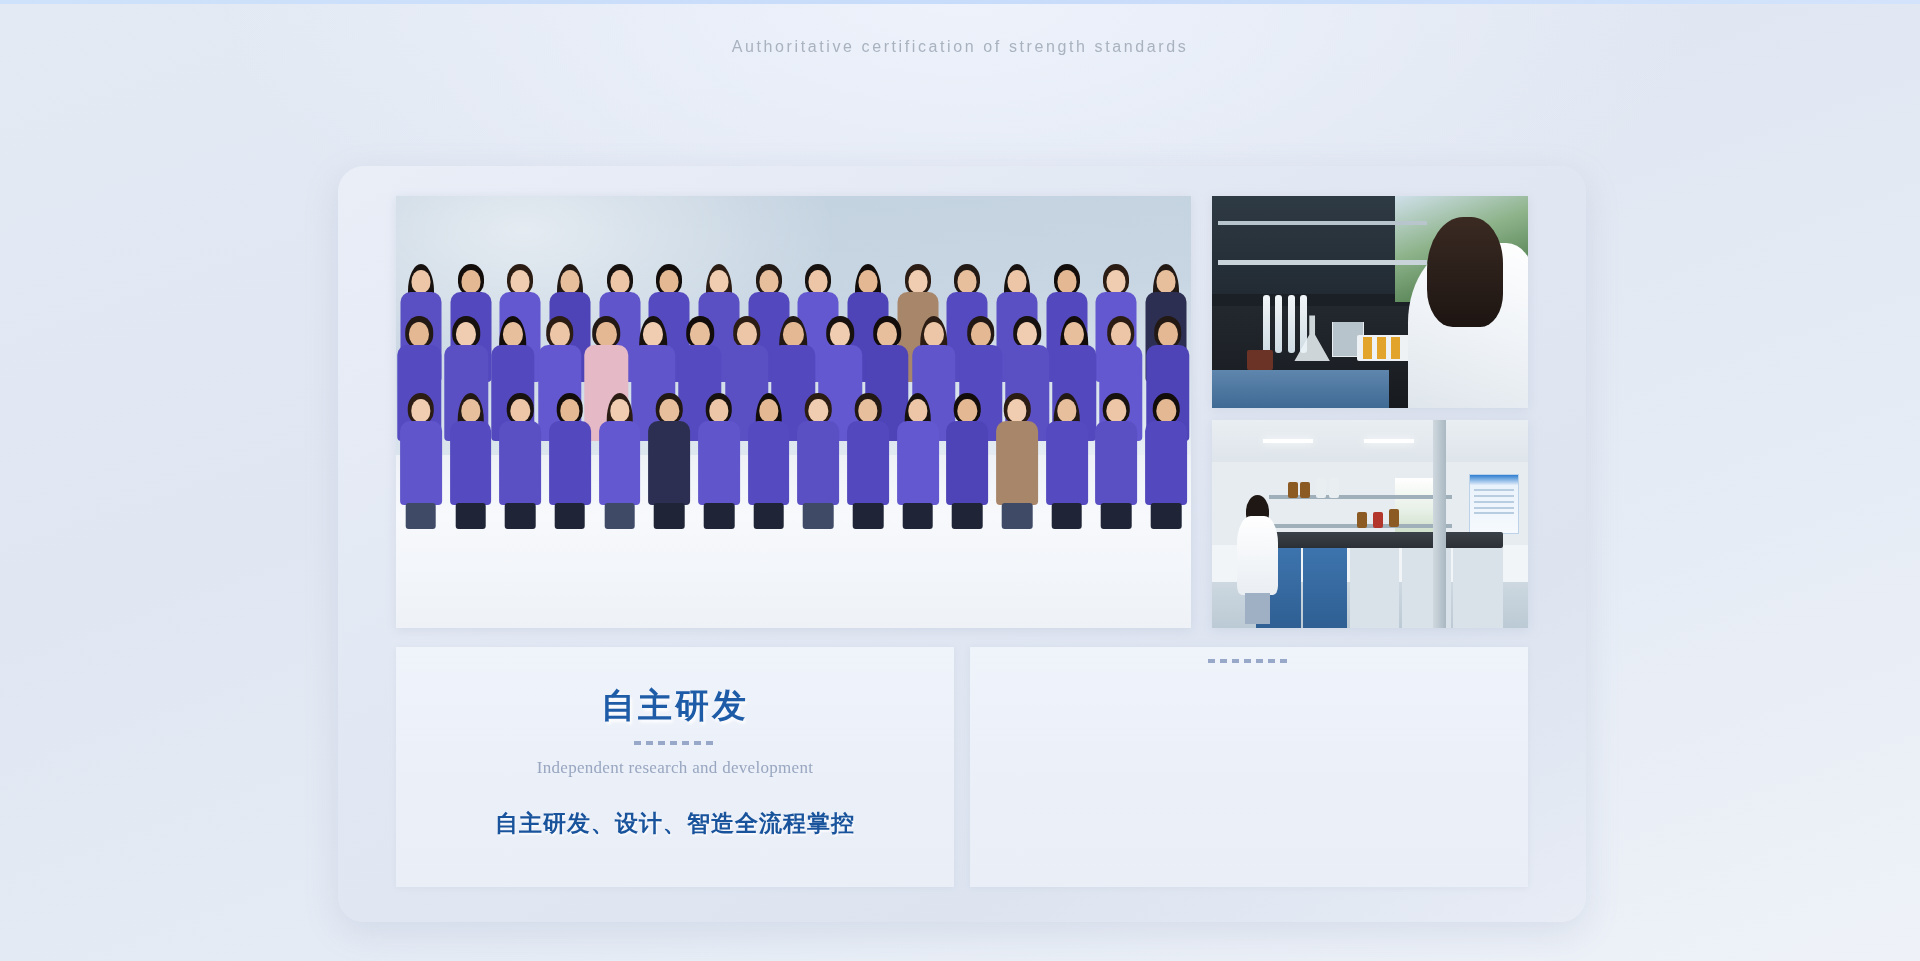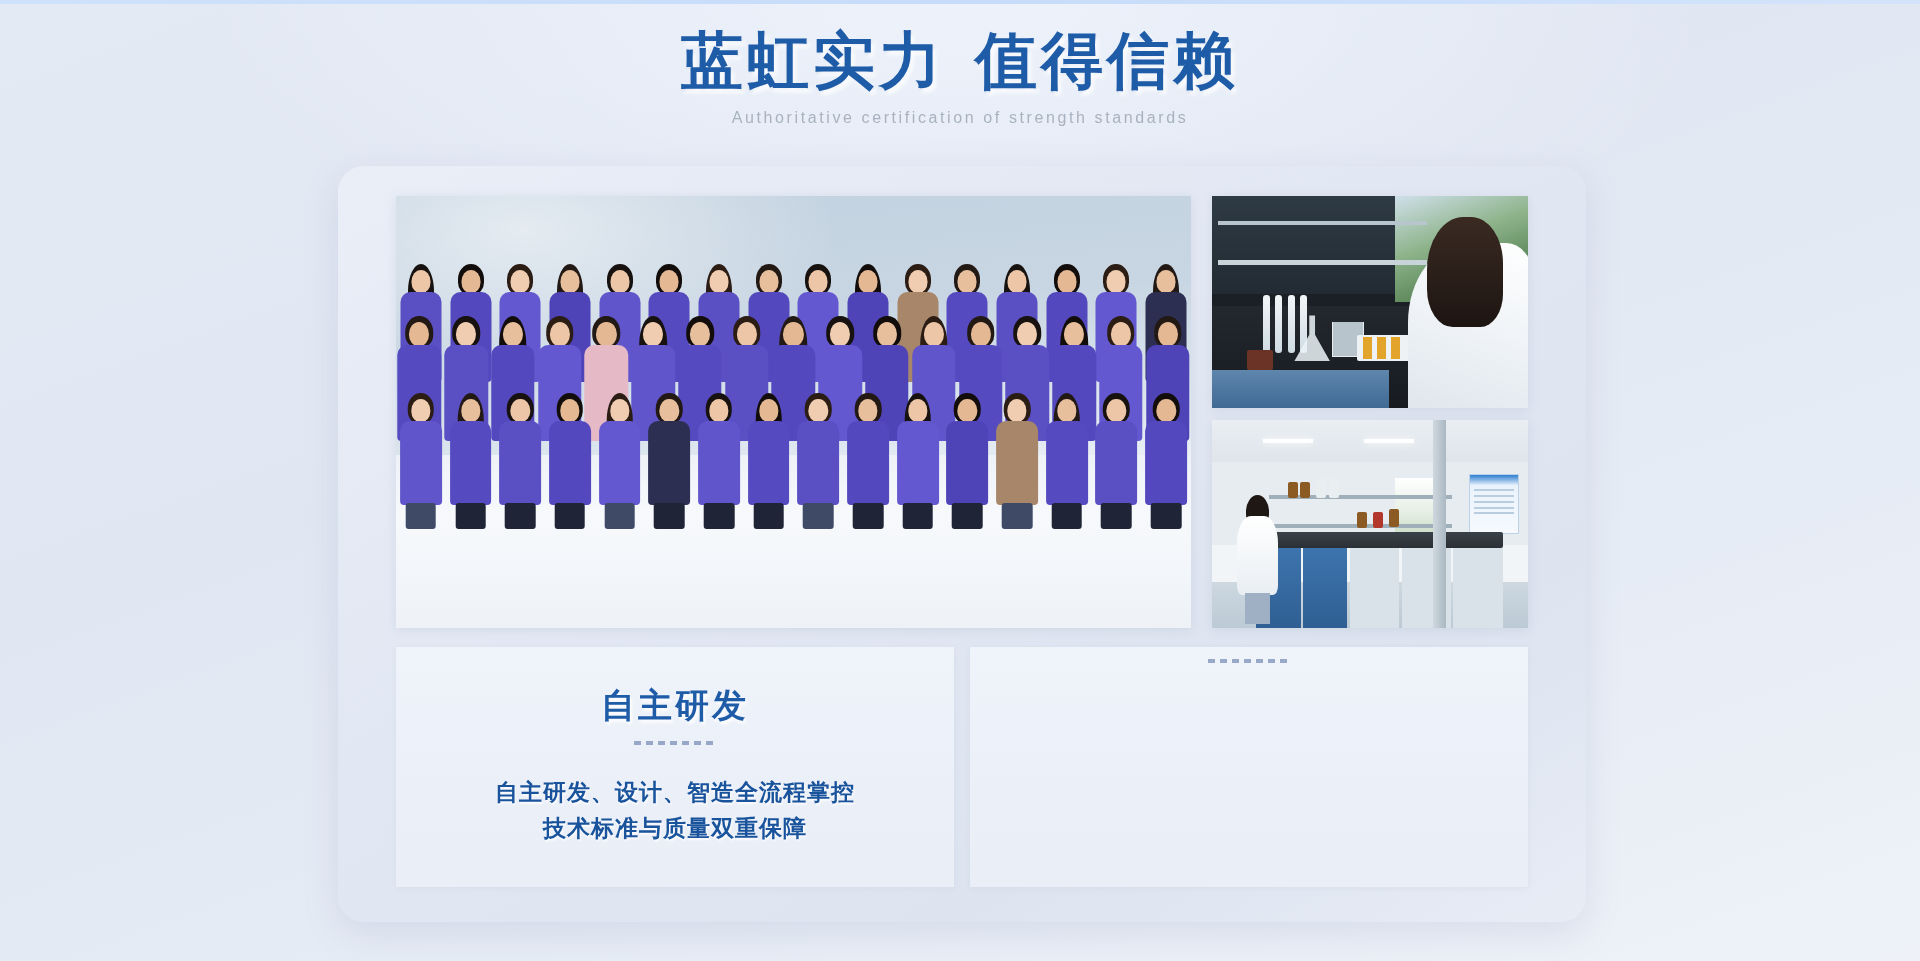--- a/index.html
+++ b/index.html
@@ -168,32 +168,29 @@
     margin:13px 0 0 0;text-align:center;
     font-family:"Liberation Serif","DejaVu Serif",serif;
     font-size:17px;color:#98a6c0;font-weight:400;letter-spacing:.3px;
   }
   .card-desc{
     margin:30px 0 0 0;text-align:center;
     font-family:"Liberation Serif","DejaVu Serif",serif;
     font-size:23px;font-weight:700;color:#18539c;line-height:1.55;letter-spacing:1px;
     text-shadow:1px 2px 2px rgba(255,255,255,.85);
   }
-  .card-desc span{display:block;}
+  .card-desc span{display:block;font-family:Liberation Mono, monospace;}
 </style>
 </head>
 <body>
 
 <div class="page">
   <div class="top-strip"></div>
 
   <div class="header">
-    <h1 class="main-title">
-      <span>蓝虹实力</span><span class="gap"></span><span>值得信赖</span>
-    </h1>
     <p class="sub-title">Authoritative certification of strength standards</p>
   </div>
 
   <div class="panel">
 
     <div class="media">
 
       <div class="photo photo-team">
         <div class="team-bg"></div>
         <div class="floor"></div>
@@ -528,23 +525,23 @@
           </div>
         </div>
       </div>
     </div>
 
     <div class="cards">
 
       <div class="card left">
         <h2 class="card-title">自主研发</h2>
         <span class="dash-divider"></span>
+        <p class="card-en">Independent research and development</p>
         <p class="card-desc">
           <span>自主研发、设计、智造全流程掌控</span>
-          <span>技术标准与质量双重保障</span>
         </p>
       </div>
 
       <div class="card right">
         <span class="dash-divider"></span>
       </div>
     </div>
   </div>
 </div>
 

